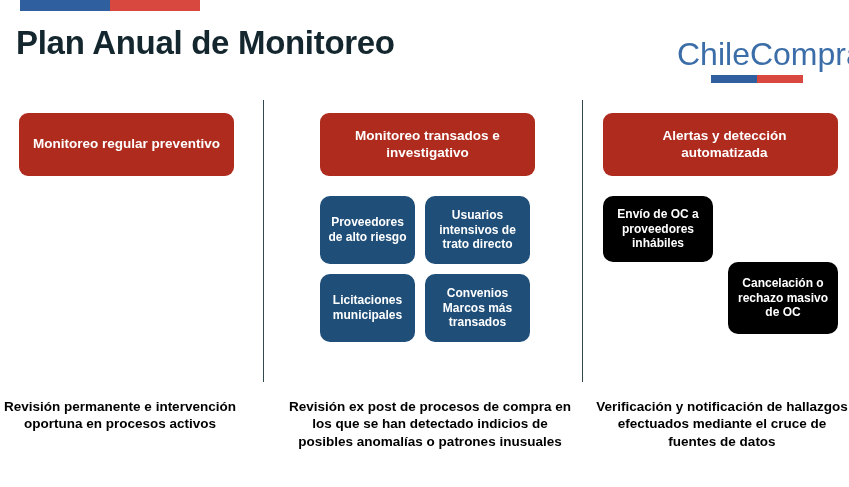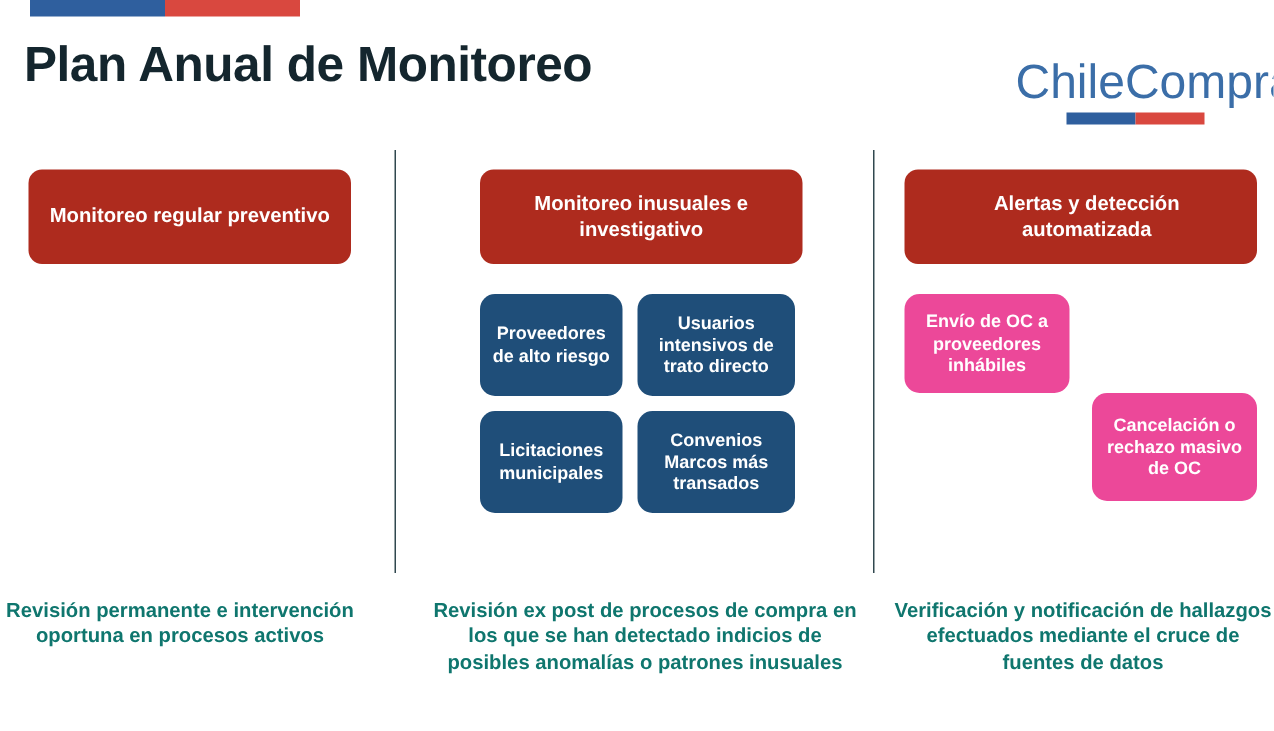--- a/index.html
+++ b/index.html
@@ -119,21 +119,21 @@
     text-align: center;
     display: flex;
     align-items: center;
     justify-content: center;
     box-sizing: border-box;
     padding: 4px 5px;
     width: 90px;
     height: 68px;
   }
   .tile.blue  { background: #1f4e79; }
-  .tile.green { background: #ec4899; }
+  .tile.green { background: #000000; }
 
   #column-1 .tile { width: 90px; }
   #column-1 .tile:nth-child(2) { width: 100px; }
   #column-1 .tile:nth-child(4) { width: 100px; }
 
   #column-2 .tile { width: 95px; }
   #column-2 .tile:nth-child(2) { width: 105px; }
   #column-2 .tile:nth-child(4) { width: 105px; }
 
   #column-3 .tile-grid { gap: 12px 10px; }
@@ -148,21 +148,21 @@
     height: 72px;
   }
 
   
   .caption {
     position: absolute;
     text-align: center;
     font-size: 13.5px;
     font-weight: bold;
     line-height: 1.28;
-    color: #0f766e;
+    color: #000000;
   }
   #caption-1 { left: 0px;   top: 398px; width: 240px; }
   #caption-2 { left: 288px; top: 398px; width: 284px; }
   #caption-3 { left: 594px; top: 398px; width: 256px; }
 </style>
 </head>
 <body>
 
 <div id="top-flag">
   <div class="seg-blue"></div>
@@ -180,21 +180,21 @@
 </div>
 
 <div class="divider" id="divider-1"></div>
 <div class="divider" id="divider-2"></div>
 
 <div class="column" id="column-1">
   <div class="col-header">Monitoreo regular preventivo</div>
 </div>
 
 <div class="column" id="column-2">
-  <div class="col-header">Monitoreo inusuales e investigativo</div>
+  <div class="col-header">Monitoreo transados e investigativo</div>
   <div class="tile-grid">
     <div class="tile blue">Proveedores de alto riesgo</div>
     <div class="tile blue">Usuarios intensivos de trato directo</div>
     <div class="tile blue">Licitaciones municipales</div>
     <div class="tile blue">Convenios Marcos más transados</div>
   </div>
 </div>
 
 <div class="column" id="column-3">
   <div class="col-header">Alertas y detección automatizada</div>

